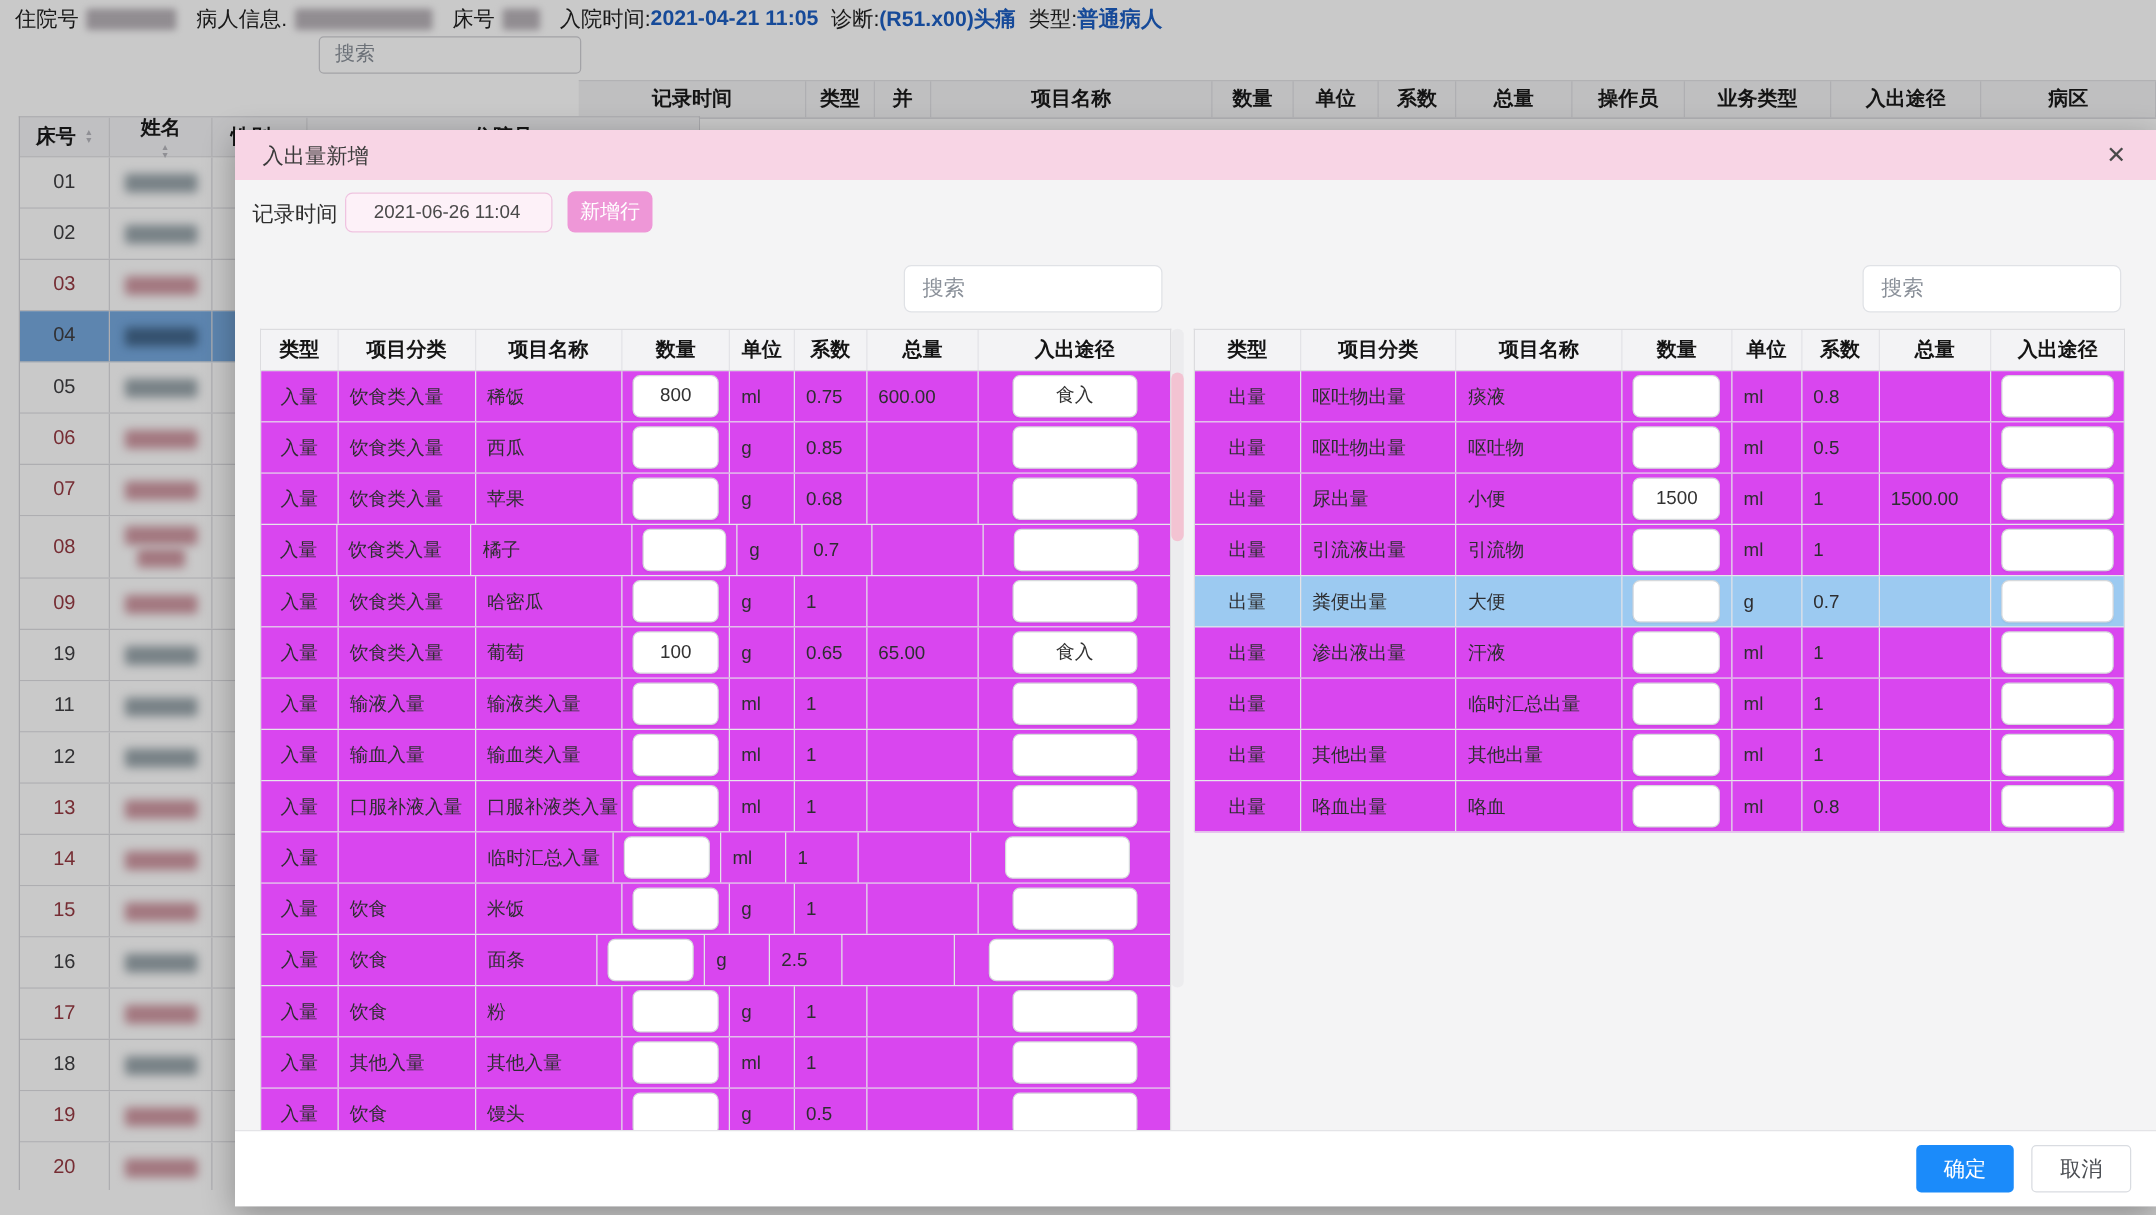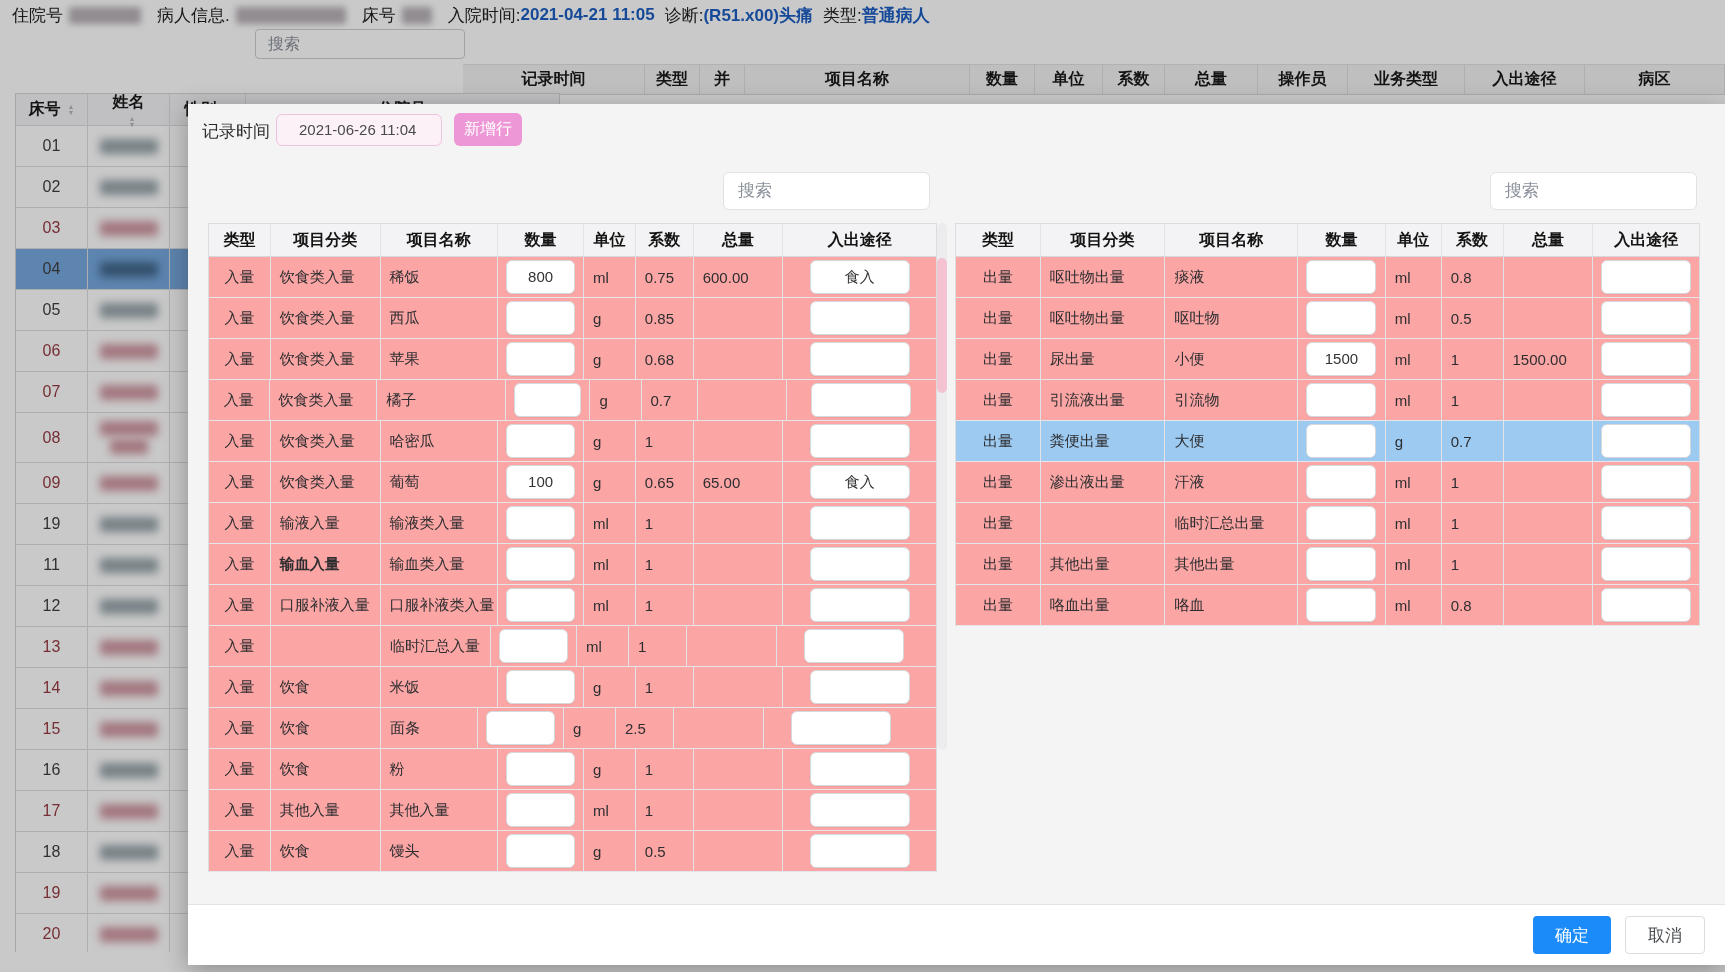--- a/index.html
+++ b/index.html
@@ -81,21 +81,21 @@
     border-radius:6px; color:#fff; font-size:16px; cursor:pointer; font-family:inherit; }
 
   .m-search { position:absolute; width:207px; height:38px; top:68px; background:#fff; border:1px solid #e0e2e6;
     border-radius:6px; font-size:17px; color:#8a9099; padding-left:14px; line-height:36px; }
   .m-search.left { left:535px; }
   .m-search.right { left:1302px; }
 
   .mtable { position:absolute; top:119px; background:#f9f9fb; border:1px solid #dcdcdf; border-bottom:none; }
   .mtable.left { left:20px; width:729px; }
   .mtable.right { left:767px; width:745px; }
-  .mrow { display:flex; height:41px; border-bottom:1px solid #e6e6ea; background:#fca5a5; }
+  .mrow { display:flex; height:41px; border-bottom:1px solid #e6e6ea; background:#d946ef; }
   .mrow.header { height:33px; background:#f3f3f5; border-bottom:1px solid #d8d8dc; }
   .mrow.header .mc { font-weight:bold; color:#141414; justify-content:center; font-size:16px; padding:0; }
   .mrow.hl { background:#9ccaf1; }
   .mc { display:flex; align-items:center; font-size:15px; color:#2e2e30; border-right:1px solid #e3e3e7;
     height:100%; overflow:hidden; }
   .mc:last-child { border-right:none; }
   .mc.center { justify-content:center; }
   .mc.left { padding-left:9px; }
   .cell-input { background:#fff; border:1px solid #d6d9dc; border-radius:6px; height:34px; width:100%;
     margin:0 8px; font-size:15px; color:#333; text-align:center; font-family:inherit;
@@ -383,20 +383,24 @@
           </div>
           <div class="pcell pc-sex"></div>
           <div class="pcell pc-hosp"></div>
         </div>
       </div>
   </div>
 
   <div class="mask"></div>
 
   <div class="modal">
+    <div class="m-header">
+      <span class="m-title">入出量新增</span>
+      <span class="m-close">✕</span>
+    </div>
 
     <div class="m-body">
       <span class="rt-label">记录时间</span>
       <div class="rt-input">2021-06-26 11:04</div>
       <button class="btn-addrow">新增行</button>
 
       <div class="m-search left">搜索</div>
       <div class="m-search right">搜索</div>
 
       <div class="mtable left" id="intakeTable">
@@ -503,21 +507,21 @@
             </div>
             <div class="mc left" style="width: 52px;">ml</div>
             <div class="mc left" style="width: 58px;">1</div>
             <div class="mc left" style="width: 90px;"></div>
             <div class="mc center" style="width: 153px;">
               <div class="cell-input" style="width: 100px; line-height: 32px;"></div>
             </div>
           </div>
           <div class="mrow">
             <div class="mc center" style="width: 62px;">入量</div>
-            <div class="mc left" style="width: 110px; font-weight: bold;">输血入量</div>
+            <div class="mc left" style="width: 110px;">输血入量</div>
             <div class="mc left" style="width: 118px;">输血类入量</div>
             <div class="mc center" style="width: 86px;">
               <div class="cell-input" style="width: 70px; line-height: 32px;"></div>
             </div>
             <div class="mc left" style="width: 52px;">ml</div>
             <div class="mc left" style="width: 58px;">1</div>
             <div class="mc left" style="width: 90px;"></div>
             <div class="mc center" style="width: 153px;">
               <div class="cell-input" style="width: 100px; line-height: 32px;"></div>
             </div>

